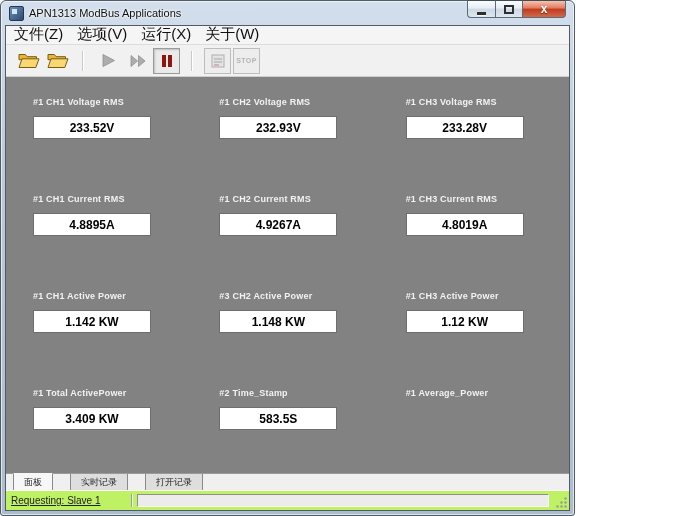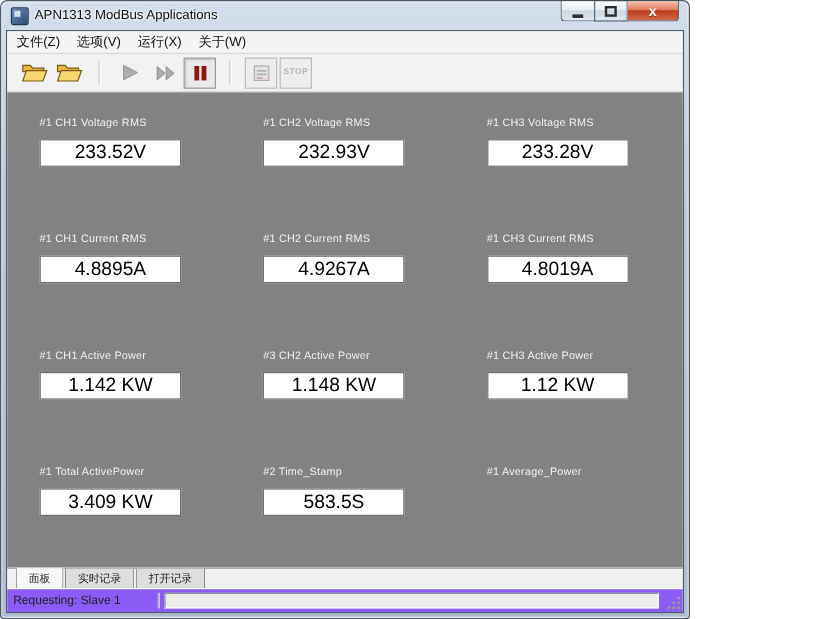--- a/index.html
+++ b/index.html
@@ -31,51 +31,51 @@
     background: linear-gradient(180deg,#f6c2b0 0%,#e07a5d 45%,#c13a1c 50%,#d4male 100%);
     background: linear-gradient(180deg,#f6c2b0 0%,#e07a5d 45%,#c13a1c 50%,#d06a4c 100%); }
   .glyph-min { width:9px; height:3px; background:#2e2e2e; margin-top:8px; box-shadow:0 1px 0 rgba(255,255,255,.7); }
   .glyph-max { width:10px; height:9px; border:2px solid #2e2e2e; background:transparent; }
   .glyph-close { color:#fff; font-size:12px; font-weight:bold; line-height:1; text-shadow:0 1px 1px rgba(0,0,0,.45); }
 
   
   .client { flex:1 1 auto; background:#f0f0f0; border:1px solid #4f5c68; display:flex; flex-direction:column; overflow:hidden; }
 
   .menubar { height:19px; flex:0 0 auto; background:#f5f5f5; border-bottom:1px solid #dcdcdc;
-    display:flex; align-items:center; font-size:11px; color:#111; padding-left:1px; }
+    display:flex; align-items:center; font-size:15px; color:#111; padding-left:1px; }
   .menu-item { padding:2px 7px 3px; cursor:default; }
 
   .toolbar { height:32px; flex:0 0 auto; background:#f1f1f1; border-bottom:1px solid #cfcfcf;
     display:flex; align-items:center; padding-left:9px; }
   .tbtn { width:27px; height:26px; display:flex; align-items:center; justify-content:center;
     margin-right:2px; border:1px solid transparent; background:transparent; cursor:default; }
   .tbtn.toggled { border:1px solid #9a9a9a; background:#eaeaea; box-shadow: inset 1px 1px 2px rgba(0,0,0,.18); }
   .tbtn.framed { border:1px solid #bdbdbd; background:#ededed; }
   .tsep { width:2px; height:20px; margin:0 11px 0 9px; border-left:1px solid #c9c9c9; border-right:1px solid #ffffff; }
   .stop-text { font-size:7px; font-weight:bold; color:#b3b3b3; letter-spacing:.4px; }
 
   
   .panel { flex:1 1 auto; background:#828282; display:grid;
-    grid-template-columns:repeat(3,1fr); grid-template-rows:repeat(4,1fr); padding:6px 4px 2px 0; }
+    grid-template-columns:repeat(3,1fr); grid-template-rows:repeat(4,1fr); padding:6px 4px 2px 0;font-weight:bold; }
   .cell { padding:14px 0 0 27px; }
   .glabel { font-size:9px; color:#f2f2f2; margin-bottom:9px; letter-spacing:.2px; }
   .gvalue { width:118px; height:23px; background:#ffffff; border:1px solid #6e6e6e;
     display:flex; align-items:center; justify-content:center;
-    font-size:16px; color:#000; }
+    font-size:12px; color:#000; }
 
   
   .tabbar { height:17px; flex:0 0 auto; background:#f0f0f0; border-top:1px solid #9a9a9a;
-    display:flex; align-items:flex-start; padding-left:7px; font-size:9px; color:#1c1c1c; }
+    display:flex; align-items:flex-start; padding-left:7px; font-size:9px; color:#1c1c1c;gap:16px; }
   .tab { padding:2px 10px 3px; border:1px solid #8a8a8a; border-top:none; background:#dedede;
     border-radius:0 0 3px 3px; margin-right:1px; cursor:default; }
   .tab.active { background:#f7f7f7; border-top:1px solid #f7f7f7; margin-top:-1px; }
 
   
-  .statusbar { height:20px; flex:0 0 auto; background:#8b5cf6; border-top:1px solid #ffffff;
-    display:flex; align-items:center; font-size:10px; color:#222; padding:0 4px 0 5px; position:relative; }
+  .statusbar { height:20px; flex:0 0 auto; background:#bef264; border-top:1px solid #ffffff;
+    display:flex; align-items:center; font-size:10px; color:#222; padding:0 4px 0 5px; position:relative;text-decoration:underline; }
   .status-text { width:118px; white-space:nowrap; overflow:hidden; }
   .status-divider { width:2px; height:13px; border-left:1px solid #9a9a9a; border-right:1px solid #ffffff; margin:0 4px 0 2px; }
   .status-panel { flex:1; height:13px; margin-right:16px; background:#ececec;
     border:1px solid; border-color:#8f8f8f #ffffff #ffffff #8f8f8f; }
   .grip { position:absolute; right:1px; bottom:1px; }
 </style>
 </head>
 <body>
 
 <div class="window">

